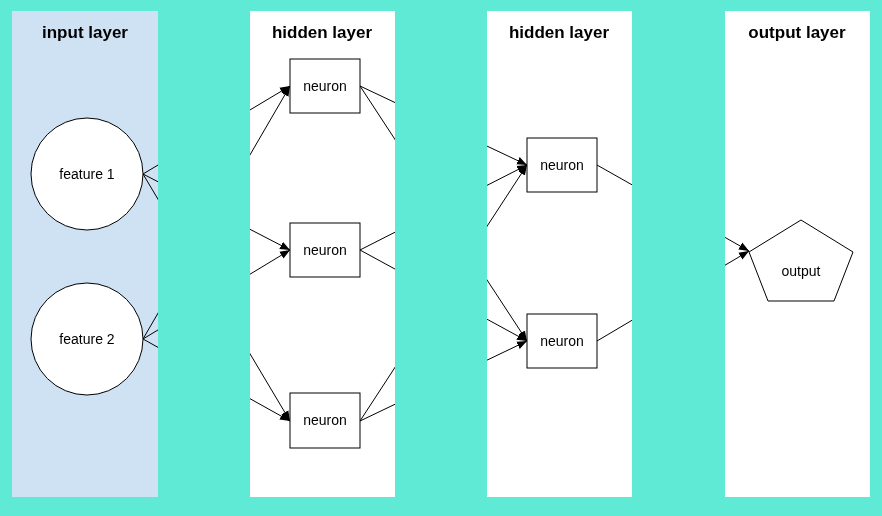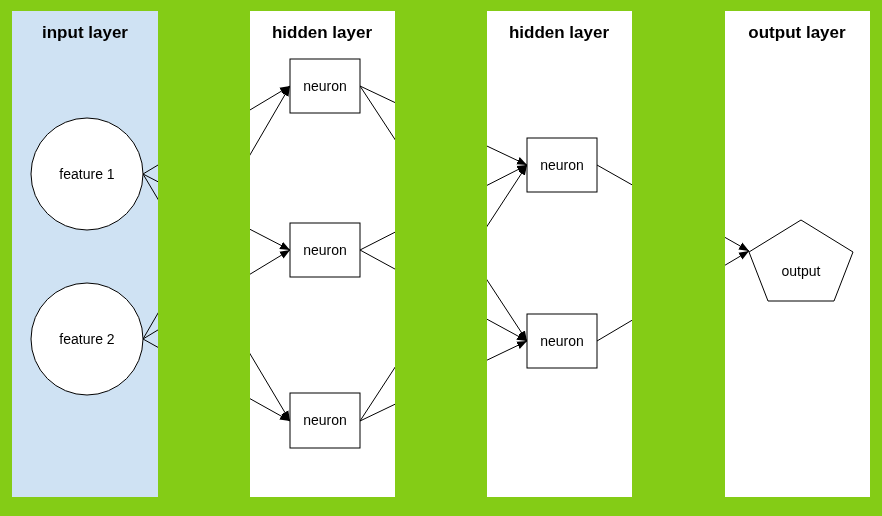--- a/index.html
+++ b/index.html
@@ -4,21 +4,21 @@
 <style>
   html, body {
     margin: 0;
     padding: 0;
     background: #000000;
   }
   .stage {
     position: relative;
     width: 882px;
     height: 516px;
-    background: #84cc16;
+    background: #5eead4;
     overflow: hidden;
     font-family: "Liberation Sans", sans-serif;
   }
   svg { display: block; }
   .panel-title {
     font-family: "Liberation Sans", sans-serif;
     font-weight: bold;
     font-size: 17px;
     fill: #000000;
   }

